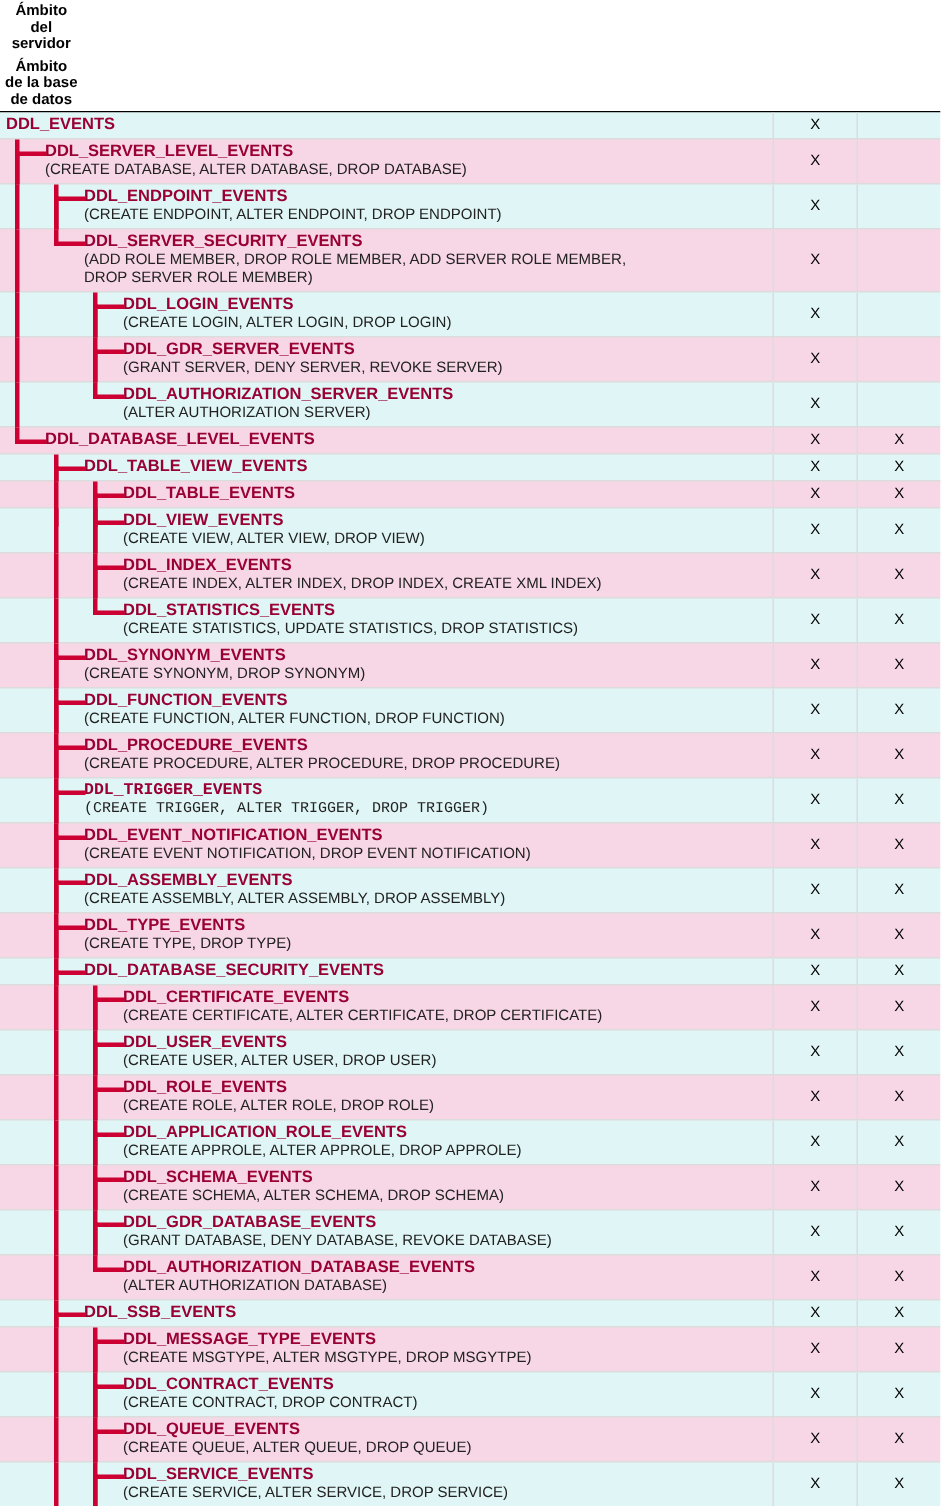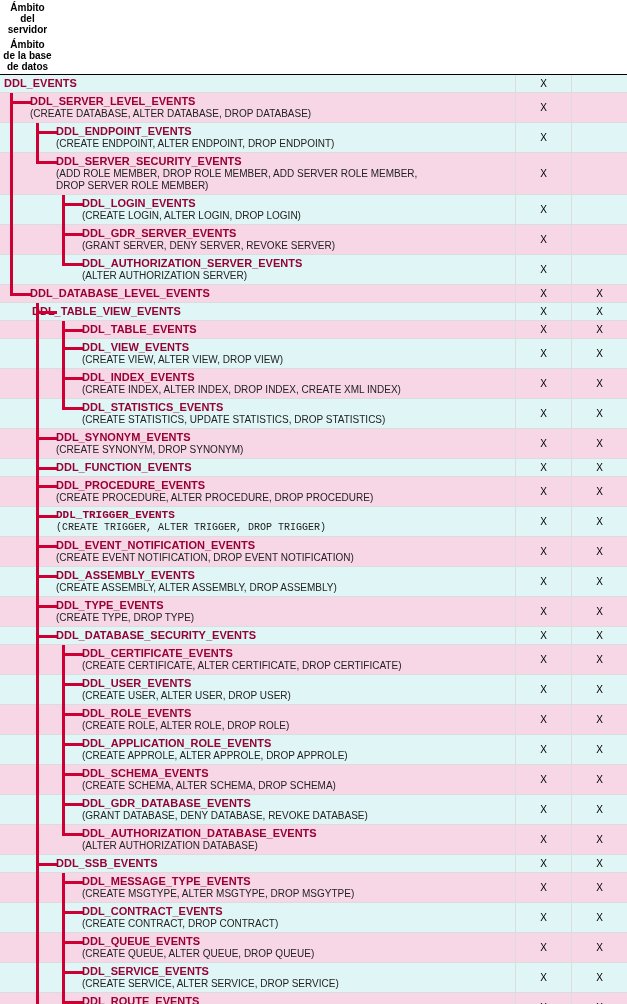--- a/index.html
+++ b/index.html
@@ -180,21 +180,21 @@
           <div class="txt" style="margin-left: 30px;">
             <div class="name">DDL_DATABASE_LEVEL_EVENTS</div>
           </div>
           <div class="tick" style="left: 10px; top: 0px; height: 8px; width: 18px;"></div>
         </div>
         <div class="col">X</div>
         <div class="col">X</div>
       </div>
       <div class="row even">
         <div class="label-area">
-          <div class="txt" style="margin-left: 32px;">
+          <div class="txt" style="margin-left: 56px;">
             <div class="name">DDL_TABLE_VIEW_EVENTS</div>
           </div>
           <div class="tick" style="left: 36px; top: 0px; height: 8px; width: 18px;"></div>
           <div class="vline" style="border-left: 3px solid rgb(204, 0, 51); left: 36px; top: 8px; height: 10px;"></div>
           <div class="vline" style="border-left: 3px solid rgb(204, 0, 51); left: 36px; top: 8px; height: 10px;"></div>
         </div>
         <div class="col">X</div>
         <div class="col">X</div>
       </div>
       <div class="row odd">
@@ -264,20 +264,21 @@
           <div class="vline" style="border-left: 3px solid rgb(204, 0, 51); left: 36px; top: 8px; height: 22px;"></div>
           <div class="vline" style="border-left: 3px solid rgb(204, 0, 51); left: 36px; top: 8px; height: 22px;"></div>
         </div>
         <div class="col">X</div>
         <div class="col">X</div>
       </div>
       <div class="row even">
         <div class="label-area">
           <div class="txt" style="margin-left: 56px;">
             <div class="name">DDL_FUNCTION_EVENTS</div>
+            <div class="sub">(CREATE FUNCTION, ALTER FUNCTION, DROP FUNCTION)</div>
           </div>
           <div class="tick" style="left: 36px; top: 0px; height: 8px; width: 18px;"></div>
           <div class="vline" style="border-left: 3px solid rgb(204, 0, 51); left: 36px; top: 8px; height: 22px;"></div>
           <div class="vline" style="border-left: 3px solid rgb(204, 0, 51); left: 36px; top: 8px; height: 22px;"></div>
         </div>
         <div class="col">X</div>
         <div class="col">X</div>
       </div>
       <div class="row odd">
         <div class="label-area">

